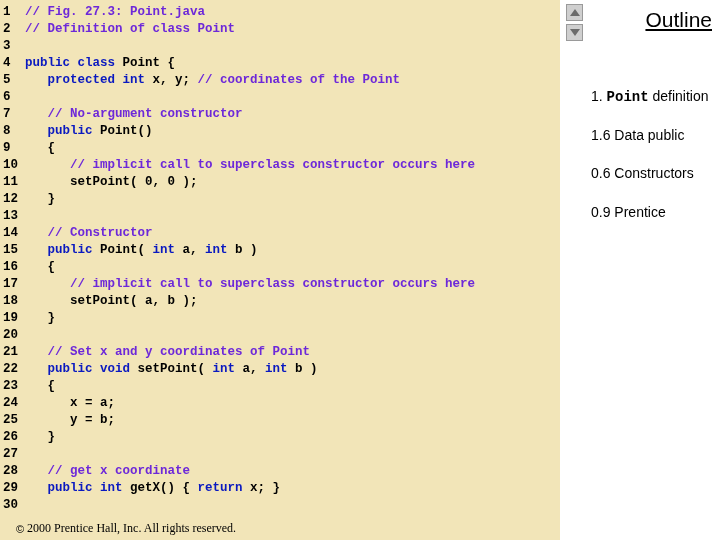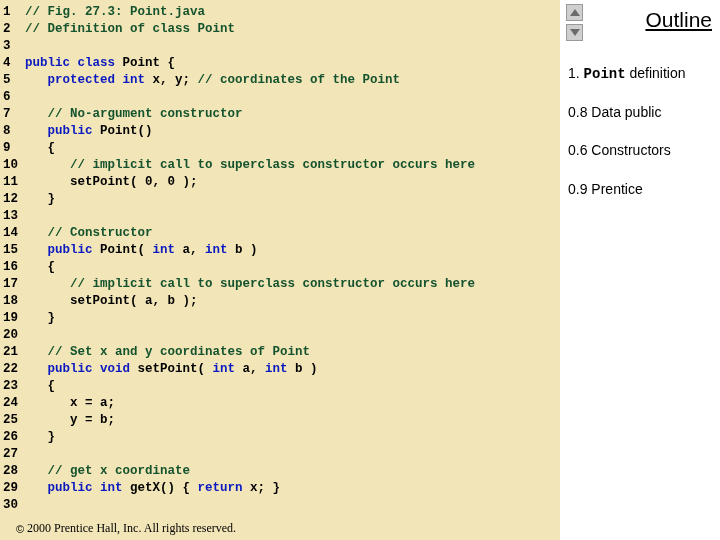--- a/index.html
+++ b/index.html
@@ -40,21 +40,21 @@
     width: 22px;
     text-align: left;
     padding-left: 3px;
     color: #000;
     font-weight: bold;
   }
   .code .txt {
     display: inline;
   }
   .kw { color: #0a19c0; } 
-  .cm { color: #14532d; } 
+  .cm { color: #6d28d9; } 
   .footer {
     position: absolute;
     bottom: 4px;
     left: 16px;
     font-family: "Times New Roman", serif;
     font-size: 12px;
     color: #000;
     font-weight: normal;
   }
   .copy {
@@ -101,27 +101,28 @@
     border-right: 5px solid transparent;
     border-top: 7px solid #6b6b6b;
   }
   .outline-title {
     font-family: Arial, Helvetica, sans-serif;
     font-size: 21px;
     font-weight: normal;
     text-align: right;
     text-decoration: underline;
     margin-top: 2px;
-    margin-bottom: 32px;
+    margin-bottom: 55px;
     padding-right: 2px;
   }
   .outline-list {
     font-family: Arial, Helvetica, sans-serif;
     font-size: 14px;
     line-height: 1.3;
+    margin-left: 23px;
   }
   .outline-item {
     margin-bottom: 20px;
   }
   .mono {
     font-family: "Courier New", Courier, monospace;
     font-weight: bold;
   }
 </style>
 </head>
@@ -141,19 +142,19 @@
       <div class="nav-icon">
           <div class="tri-up"></div>
         </div>
       <div class="nav-icon">
           <div class="tri-down"></div>
         </div>
     </div>
     <div class="outline-title">Outline</div>
     <div class="outline-list" id="outline-list">
         <div class="outline-item"><span>1. </span><span class="mono">Point</span><span> definition</span></div>
-        <div class="outline-item"><span>0.8 </span><span> Data public</span></div>
+        <div class="outline-item"><span>1.6 </span><span> Data public</span></div>
         <div class="outline-item"><span>0.6 </span><span> Constructors</span></div>
         <div class="outline-item"><span>0.9 </span><span> Prentice</span></div>
       </div>
   </div>
 
 </div>
 
 </body></html>

